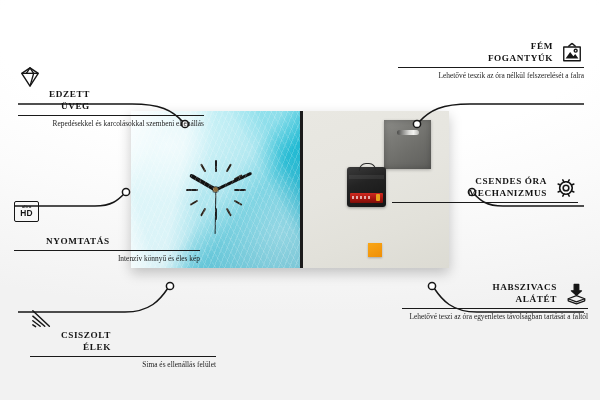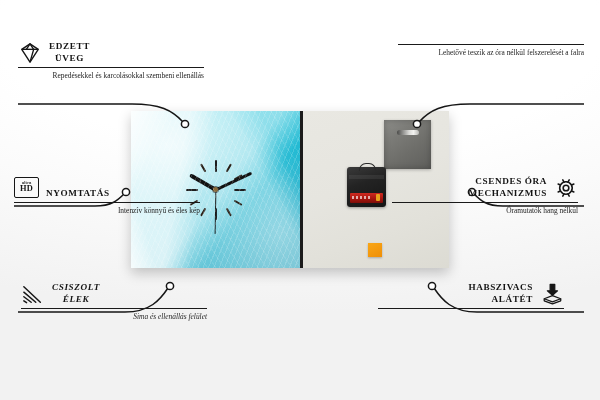--- a/index.html
+++ b/index.html
@@ -81,39 +81,39 @@
   .mech .band{position:absolute;left:2px;top:8px;width:35px;height:4px;background:rgba(255,255,255,.07);}
   .foam{position:absolute;left:65px;top:132px;width:14px;height:14px;
      background:linear-gradient(150deg,#f9a616,#ef8f07);box-shadow:0 1px 2px rgba(0,0,0,.25);}
 
   
   .feature{position:absolute;width:186px;}
   .feature .head{display:flex;align-items:center;gap:7px;}
   .feature.left .head{justify-content:flex-start;}
   .feature.right .head{justify-content:flex-end;}
   .feature .title{font-size:9.2px;font-weight:bold;letter-spacing:.6px;color:#141414;line-height:11.5px;text-transform:uppercase;}
-  .feature.left .title{text-align:center;}
+  .feature.left .title{text-align:right;margin-top:48px;}
   .feature.right .title{text-align:right;}
   .feature .rule{height:1px;background:#1a1a1a;margin:2.5px 0 3px;}
   .feature .desc{font-size:7.4px;line-height:9.4px;color:#1e1e1e;}
   .feature.left .desc{text-align:right;}
   .feature.right .desc{text-align:right;}
   .ico{width:24px;height:22px;flex:0 0 auto;display:block;}
   .ico svg{display:block;width:100%;height:100%;}
   .hd{width:23px;height:19px;border:1.4px solid #161616;border-radius:2px;
       display:flex;flex-direction:column;align-items:center;justify-content:center;line-height:1;}
   .hd .u{font-size:4px;font-weight:bold;letter-spacing:.2px;color:#161616;font-family:"Liberation Sans",sans-serif;}
-  .hd .b{font-size:8.4px;font-weight:bold;letter-spacing:.2px;color:#161616;font-family:Liberation Serif, serif;}
+  .hd .b{font-size:8.4px;font-weight:bold;letter-spacing:.2px;color:#161616;font-family:Liberation Sans, sans-serif;}
 
   #f1{left:18px;top:41px;}
   #f2{left:14px;top:176px;}
-  #f3{left:21px;top:282px;font-style:italic;}
+  #f3{left:30px;top:282px;}
   #f4{left:398px;top:41px;width:186px;}
   #f5{left:392px;top:176px;width:186px;}
-  #f6{left:378px;top:282px;width:186px;}
+  #f6{left:402px;top:282px;width:186px;}
 
   .lines{position:absolute;inset:0;pointer-events:none;}
 </style>
 </head>
 <body>
 
 <div class="stage">
 
   <div class="product">
     <div class="panel face">
@@ -245,20 +245,37 @@
       <span class="title">
         <span>CSISZOLT</span><br>
         <span>ÉLEK</span>
       </span>
     </div>
     <div class="rule"></div>
     <div class="desc">Sima és ellenállás felület</div>
   </div>
 
   <div class="feature right" id="f4">
+    <div class="head">
+      <span class="title">
+        <span>FÉM</span><br>
+        <span>FOGANTYÚK</span>
+      </span>
+      <span class="ico">
+        <svg viewBox="0 0 26 24">
+            <g fill="none" stroke="#161616" stroke-width="1.5" stroke-linejoin="round">
+          <path d="M13 1.5 L17 5"></path>
+              <path d="M13 1.5 L9 5"></path>
+          <rect x="4" y="5.5" width="18" height="15"></rect>
+          <path d="M6 18 L11 11 L14.5 15.5 L16.5 13 L20 18 Z" fill="#161616" stroke="none"></path>
+          <circle cx="17" cy="9.5" r="1.6"></circle>
+        </g>
+          </svg>
+      </span>
+    </div>
     <div class="rule"></div>
     <div class="desc">Lehetővé teszik az óra nélkül felszerelését a falra</div>
   </div>
 
   <div class="feature right" id="f5">
     <div class="head">
       <span class="title">
         <span>CSENDES ÓRA</span><br>
         <span>MECHANIZMUS</span>
       </span>
@@ -269,35 +286,35 @@
                    M21.6 7.6 L19.1 8.7 M21.6 16.4 L19.1 15.3
                    M16.5 20.8 L15.2 18.4 M9.5 20.8 L10.8 18.4
                    M4.4 16.4 L6.9 15.3 M4.4 7.6 L6.9 8.7"></path>
           <path d="M13 5.2 A6.8 6.8 0 1 1 12.9 5.2"></path>
           <circle cx="13" cy="12" r="3.1"></circle>
         </g>
           </svg>
       </span>
     </div>
     <div class="rule"></div>
-    <div class="desc">Óramutatók hang nélkül</div>
   </div>
 
   <div class="feature right" id="f6">
     <div class="head">
       <span class="title">
         <span>HABSZIVACS</span><br>
         <span>ALÁTÉT</span>
       </span>
       <span class="ico">
         <svg viewBox="0 0 26 24">
             <g fill="none" stroke="#161616" stroke-width="1.4" stroke-linejoin="round">
           <path d="M11 1.5 H16 V8.5 H19 L13.5 13.5 L8 8.5 H11 Z" fill="#161616"></path>
           <path d="M13.5 13.8 L22.5 17.2 L13.5 20.6 L4.5 17.2 Z"></path>
           <path d="M4.5 17.2 V19.4 L13.5 22.8 L22.5 19.4 V17.2"></path>
         </g>
           </svg>
       </span>
     </div>
     <div class="rule"></div>
+    <div class="desc">Lehetővé teszi az óra egyenletes távolságban tartását a faltól</div>
   </div>
 
 </div>
 
 </body></html>

